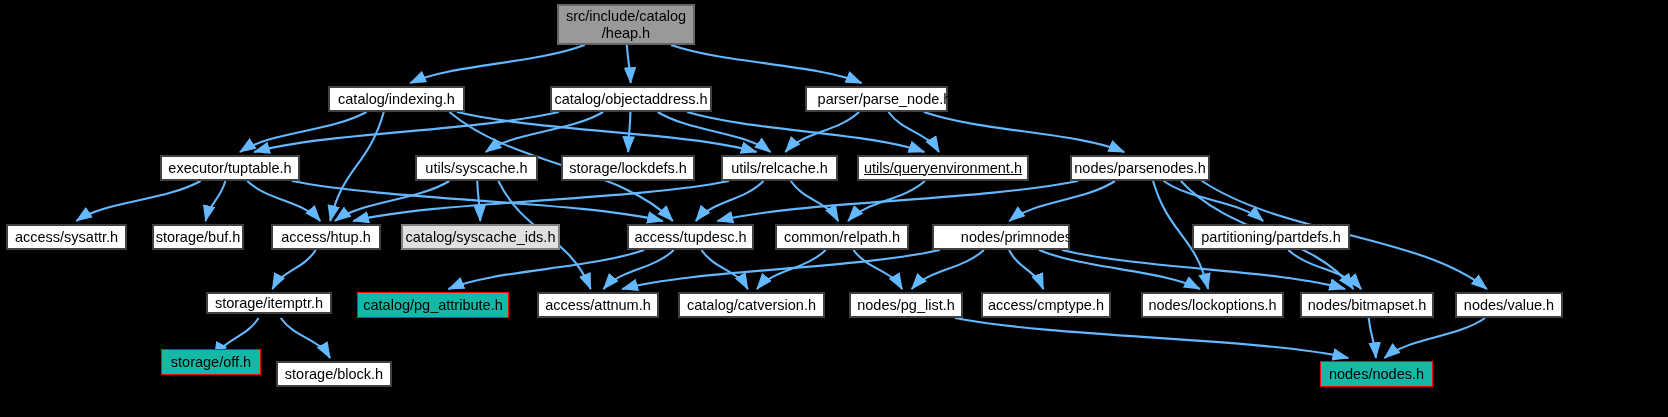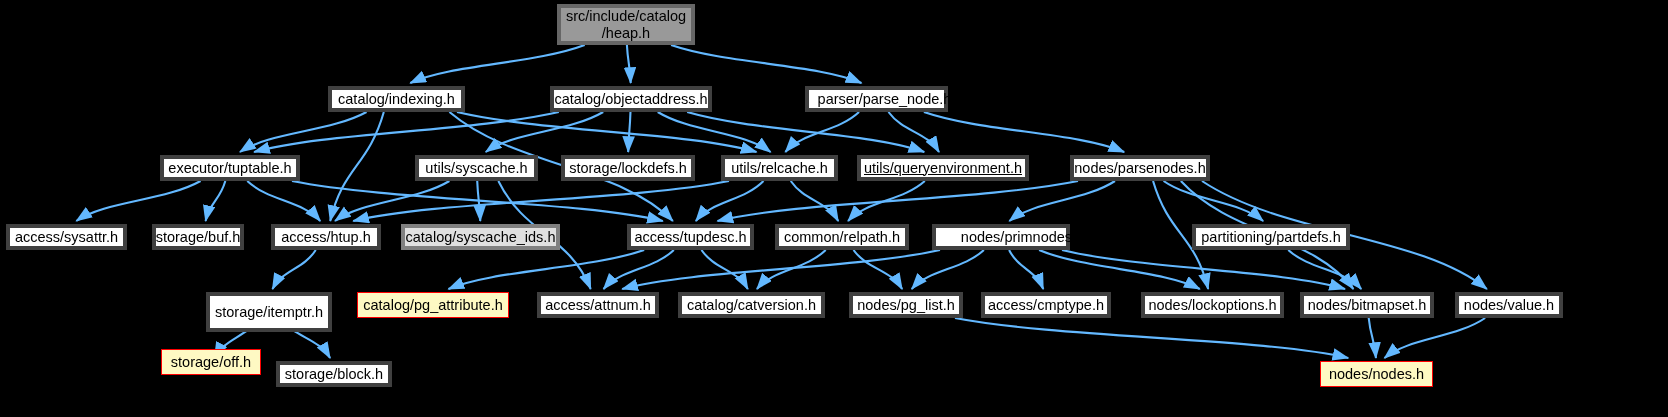--- a/index.html
+++ b/index.html
@@ -12,28 +12,28 @@
   }
   svg.edges{position:absolute;left:0;top:0;width:1668px;height:417px;}
   .node{
     position:absolute;
     box-sizing:border-box;
     display:flex;align-items:center;justify-content:center;
     text-align:center;
     font-size:14.5px;
     line-height:17px;
     color:#000;
-    border:4px solid #404040;
+    border:2px solid #404040;
     background:#ffffff;
     white-space:pre;
     letter-spacing:0px;
   }
   .node.root{background:#999999;border-color:#666666;}
   .node.grey{background:#e0e0e0;border-color:#808080;}
-  .node.redborder{background:#fef9c3;border:1.5px solid #ff0000;}
+  .node.redborder{background:#14b8a6;border:1.5px solid #ff0000;}
 </style>
 </head>
 <body>
 
 <div id="graph-root">
   <svg class="edges" viewBox="0 0 1668 417">
     <defs>
       <marker id="ah" markerWidth="9" markerHeight="9" refX="7.5" refY="3" orient="auto" markerUnits="strokeWidth">
         <path d="M0,0 L8,3 L0,6 z" fill="#63b8ff"></path>
       </marker>
@@ -103,21 +103,21 @@
       <div class="node " style="left: 857px; top: 155px; width: 172px; height: 26px; text-decoration: underline;">utils/queryenvironment.h</div>
       <div class="node " style="left: 1070px; top: 155px; width: 140px; height: 26px;">nodes/parsenodes.h</div>
       <div class="node " style="left: 6px; top: 224px; width: 121px; height: 26px;">access/sysattr.h</div>
       <div class="node " style="left: 152px; top: 224px; width: 92px; height: 26px;">storage/buf.h</div>
       <div class="node " style="left: 271px; top: 224px; width: 110px; height: 26px;">access/htup.h</div>
       <div class="node grey" style="left: 401px; top: 224px; width: 159px; height: 26px;">catalog/syscache_ids.h</div>
       <div class="node " style="left: 627px; top: 224px; width: 127px; height: 26px;">access/tupdesc.h</div>
       <div class="node " style="left: 775px; top: 224px; width: 134px; height: 26px;">common/relpath.h</div>
       <div class="node " style="left: 932px; top: 224px; width: 138px; height: 26px; padding-left: 43px;">nodes/primnodes.h</div>
       <div class="node " style="left: 1192px; top: 224px; width: 158px; height: 26px;">partitioning/partdefs.h</div>
-      <div class="node " style="left: 206px; top: 292px; width: 126px; height: 40px;">storage/itemptr.h</div>
+      <div class="node " style="left: 206px; top: 292px; width: 126px; height: 22px;">storage/itemptr.h</div>
       <div class="node redborder" style="left: 357px; top: 292px; width: 152px; height: 26px;">catalog/pg_attribute.h</div>
       <div class="node " style="left: 537px; top: 292px; width: 122px; height: 26px;">access/attnum.h</div>
       <div class="node " style="left: 678px; top: 292px; width: 147px; height: 26px;">catalog/catversion.h</div>
       <div class="node " style="left: 849px; top: 292px; width: 114px; height: 26px;">nodes/pg_list.h</div>
       <div class="node " style="left: 981px; top: 292px; width: 130px; height: 26px;">access/cmptype.h</div>
       <div class="node " style="left: 1141px; top: 292px; width: 143px; height: 26px;">nodes/lockoptions.h</div>
       <div class="node " style="left: 1300px; top: 292px; width: 134px; height: 26px;">nodes/bitmapset.h</div>
       <div class="node " style="left: 1455px; top: 292px; width: 108px; height: 26px;">nodes/value.h</div>
       <div class="node redborder" style="left: 161px; top: 349px; width: 100px; height: 26px;">storage/off.h</div>
       <div class="node " style="left: 276px; top: 361px; width: 116px; height: 26px;">storage/block.h</div>

